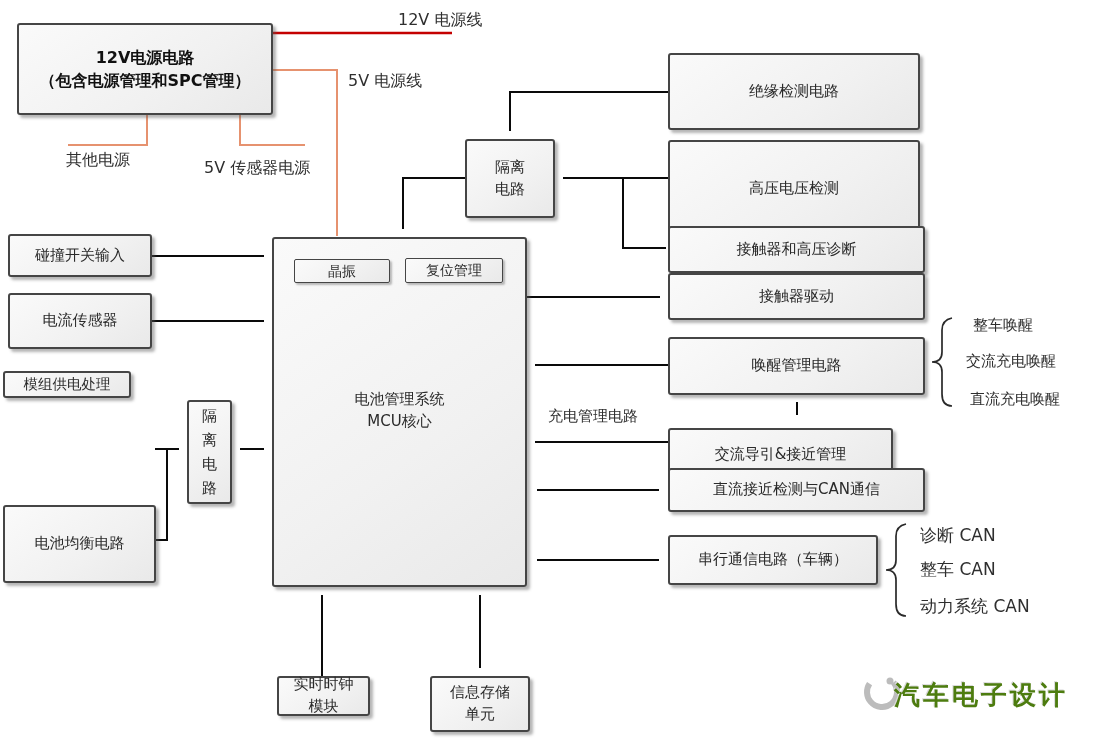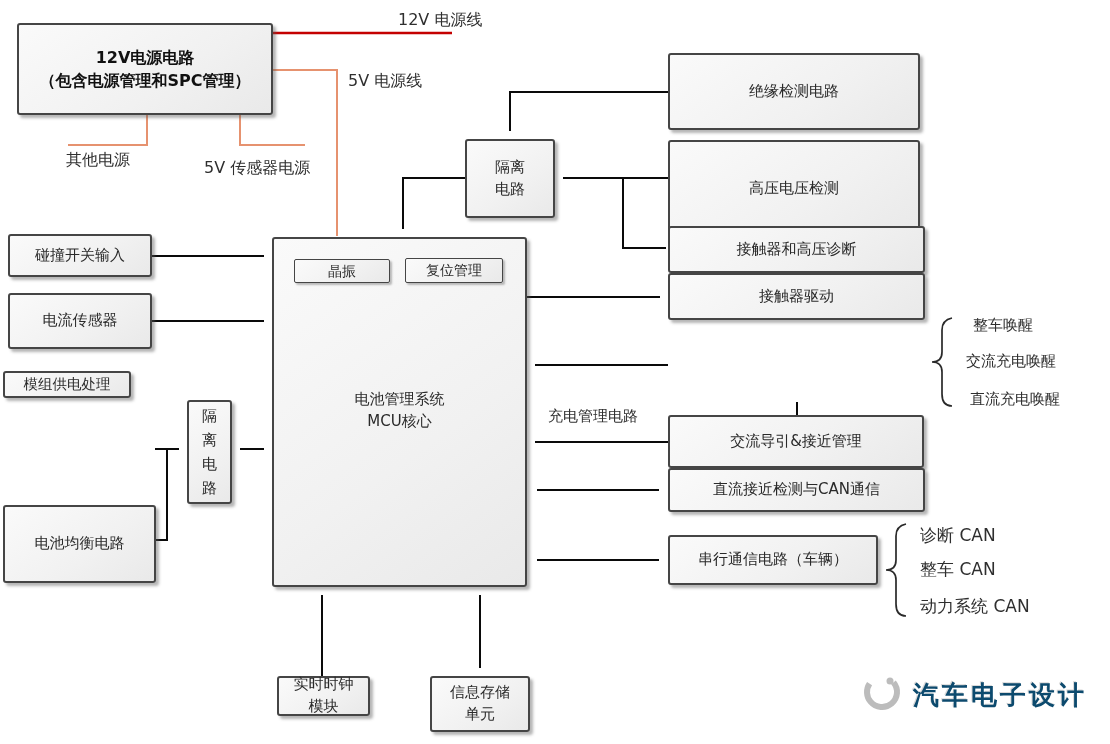--- a/index.html
+++ b/index.html
@@ -20,22 +20,22 @@
     box-shadow:3px 3px 3px rgba(90,90,90,.45);
     display:flex;flex-direction:column;align-items:center;justify-content:center;
     text-align:center;font-size:15px;line-height:1.45;
   }
   .box.thin{border-width:1.5px;border-radius:2px;box-shadow:2px 2px 2px rgba(90,90,90,.4);}
   .bold{font-weight:bold;color:#111;}
   .lbl{position:absolute;white-space:nowrap;font-size:16px;color:#2f2f2f;}
   .lbl.small{font-size:15px;}
   .vtext{width:17px;word-break:break-all;line-height:24px;font-size:15px;}
   .logo-text{
-    position:absolute;left:913px;top:678px;font-size:26px;font-weight:700;
-    color:#0c4a6e;letter-spacing:3px;white-space:nowrap;
+    position:absolute;left:894px;top:678px;font-size:26px;font-weight:700;
+    color:#4d7c0f;letter-spacing:3px;white-space:nowrap;
     text-shadow:1px 1px 0 #ffffff,-1px -1px 0 #d9d9d9;
   }
 </style>
 </head>
 <body>
 
 <div class="canvas">
 
   <svg class="wires" viewBox="0 0 1110 744" xmlns="http://www.w3.org/2000/svg">
     <defs>
@@ -129,22 +129,25 @@
   </div>
 
   <div class="box" style="left:668px;top:226px;width:257px;height:47px;">
     <div>接触器和高压诊断</div>
   </div>
 
   <div class="box" style="left:668px;top:273px;width:257px;height:47px;">
     <div>接触器驱动</div>
   </div>
 
+  <div class="box" style="left:668px;top:337px;width:257px;height:58px;">
+    <div>唤醒管理电路</div>
+  </div>
 
-  <div class="box" style="left:668px;top:415px;width:256px;height:53px;">
+  <div class="box" style="left:668px;top:428px;width:225px;height:53px;">
     <div>交流导引&amp;接近管理</div>
   </div>
 
   <div class="box" style="left:668px;top:468px;width:257px;height:44px;">
     <div>直流接近检测与CAN通信</div>
   </div>
 
   <div class="box" style="left:668px;top:535px;width:210px;height:50px;">
     <div>串行通信电路（车辆）</div>
   </div>

